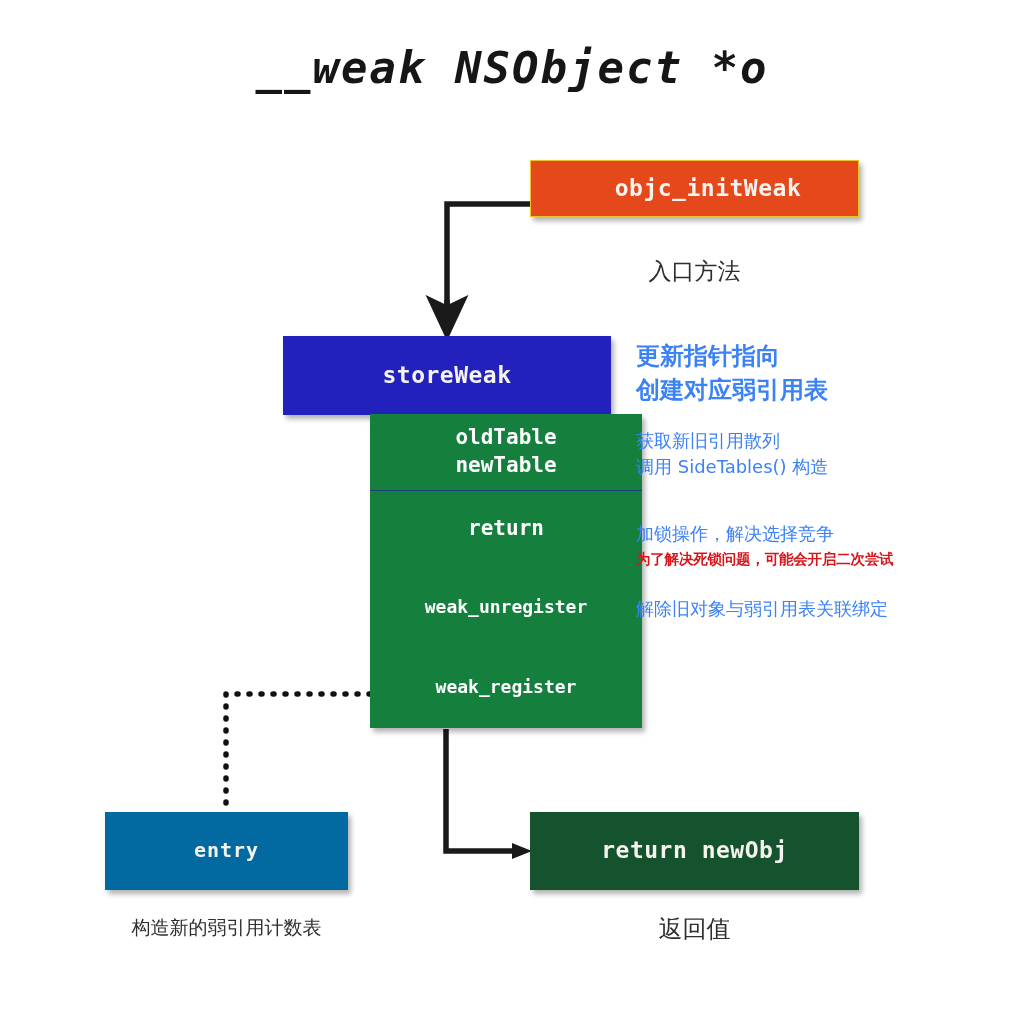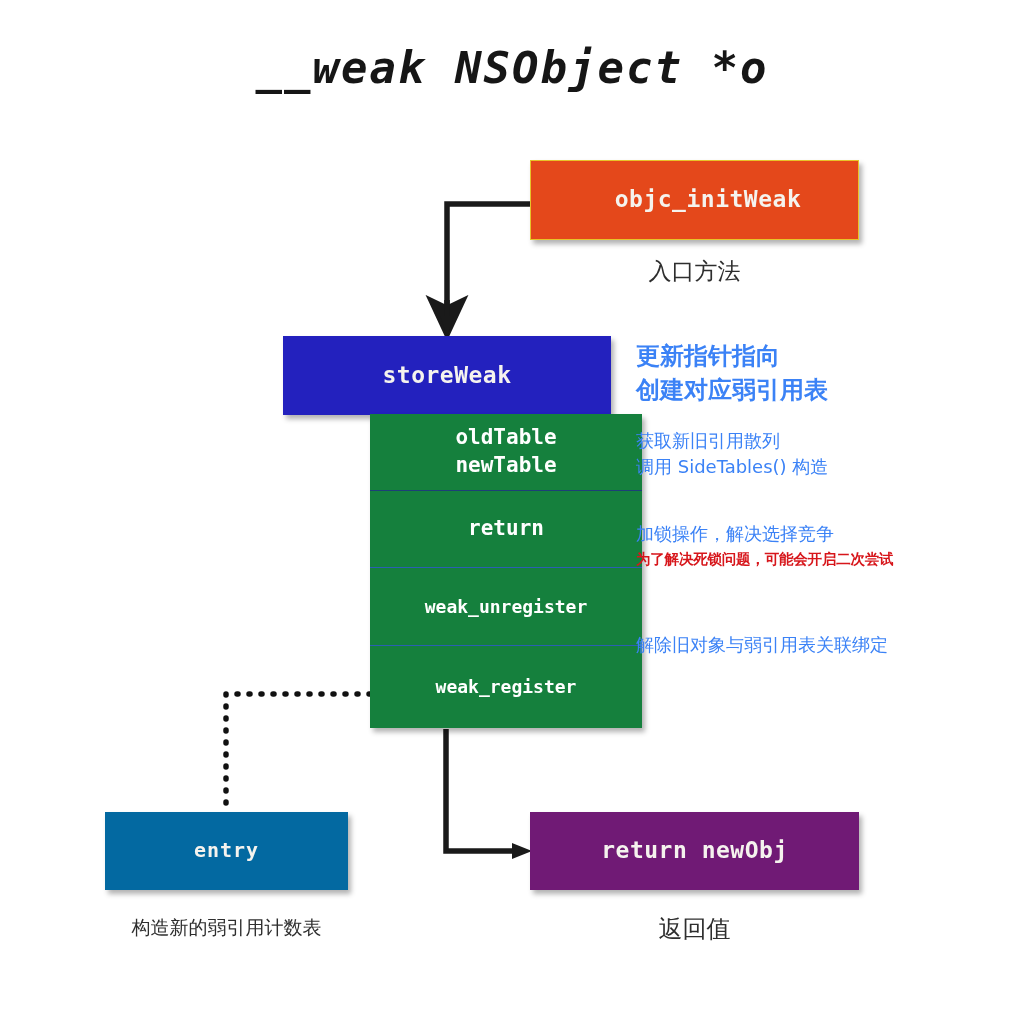--- a/index.html
+++ b/index.html
@@ -32,21 +32,21 @@
     font-family:"DejaVu Sans Mono","Liberation Mono",monospace;
     font-weight:bold;
     color:#f5f3ee;
     text-align:center;
     line-height:1.28;
     white-space:pre-line;
     box-shadow:3px 4px 5px rgba(0,0,0,.30);
   }
 
   .node-init{
-    left:530px;top:160px;width:329px;height:80px;
+    left:530px;top:160px;width:329px;height:57px;
     background:#e4481b;
     border:1.5px solid #e8c32a;
     font-size:23px;
     letter-spacing:.5px;
     padding-left:27px;
   }
   .node-storeweak{
     left:283px;top:336px;width:328px;height:79px;
     background:#2321be;
     font-size:23px;
@@ -74,21 +74,21 @@
   .sub-unreg{height:78px;font-size:18px;border-bottom:1.5px solid #2a5fb2;}
   .sub-reg{height:82px;font-size:18px;}
 
   .node-entry{
     left:105px;top:812px;width:243px;height:78px;
     background:#0369a1;
     font-size:20px;letter-spacing:1px;
   }
   .node-return{
     left:530px;top:812px;width:329px;height:78px;
-    background:#701a75;
+    background:#14532d;
     font-size:23px;letter-spacing:.5px;
   }
 
   
   .caption{
     position:absolute;
     font-family:"DejaVu Sans","Liberation Sans",sans-serif;
     color:#2e2e2e;
     text-align:center;
   }
@@ -104,21 +104,21 @@
     white-space:pre-line;
     line-height:1.42;
   }
   .anno-store{left:636px;top:339px;font-size:24px;font-weight:bold;}
   .anno-tables{left:636px;top:428px;font-size:18px;}
   .anno-lock{left:636px;top:521px;font-size:18px;}
   .anno-lock-red{
     left:636px;top:549px;font-size:14.5px;font-weight:bold;color:#d7161b;
     letter-spacing:-0.2px;
   }
-  .anno-unreg{left:636px;top:596px;font-size:18px;margin-top:36px;}
+  .anno-unreg{left:636px;top:596px;font-size:18px;}
 
   
   #wires{position:absolute;left:0;top:0;width:1024px;height:1024px;}
 </style>
 </head>
 <body>
 
 <div id="stage">
 
   <div class="title">__weak NSObject *o</div>

